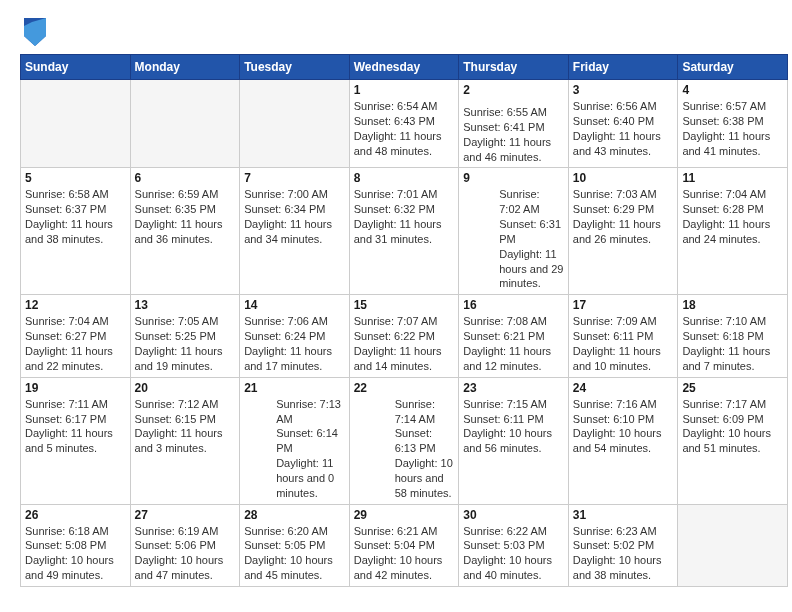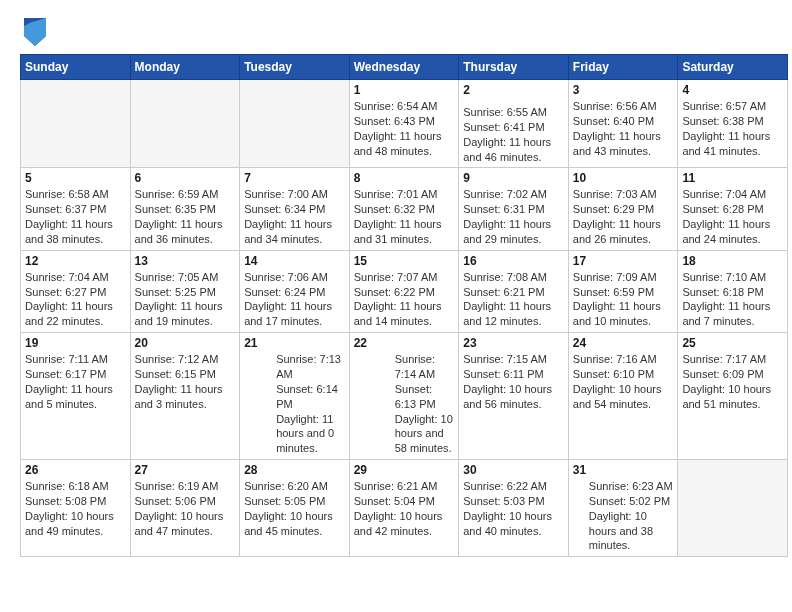--- a/index.html
+++ b/index.html
@@ -174,21 +174,21 @@
 Daylight: 11 hours and 34 minutes.</div>
           </td>
           <td>
             <div class="day-num">8</div>
             <div class="day-info" style="white-space: pre-line;">Sunrise: 7:01 AM
 Sunset: 6:32 PM
 Daylight: 11 hours and 31 minutes.</div>
           </td>
           <td>
             <div class="day-num">9</div>
-            <div class="day-info" style="white-space: pre-line;">Sunrise: 7:02 AM
+            <div class="day-info" style="white-space: pre-line; margin-left: 36px;">Sunrise: 7:02 AM
 Sunset: 6:31 PM
 Daylight: 11 hours and 29 minutes.</div>
           </td>
           <td>
             <div class="day-num">10</div>
             <div class="day-info" style="white-space: pre-line;">Sunrise: 7:03 AM
 Sunset: 6:29 PM
 Daylight: 11 hours and 26 minutes.</div>
           </td>
           <td>
@@ -225,21 +225,21 @@
           </td>
           <td>
             <div class="day-num">16</div>
             <div class="day-info" style="white-space: pre-line;">Sunrise: 7:08 AM
 Sunset: 6:21 PM
 Daylight: 11 hours and 12 minutes.</div>
           </td>
           <td>
             <div class="day-num">17</div>
             <div class="day-info" style="white-space: pre-line;">Sunrise: 7:09 AM
-Sunset: 6:59 PM
+Sunset: 6:11 PM
 Daylight: 11 hours and 10 minutes.</div>
           </td>
           <td>
             <div class="day-num">18</div>
             <div class="day-info" style="white-space: pre-line;">Sunrise: 7:10 AM
 Sunset: 6:18 PM
 Daylight: 11 hours and 7 minutes.</div>
           </td>
         </tr>
         <tr class="week-row">
@@ -312,21 +312,21 @@
 Daylight: 10 hours and 42 minutes.</div>
           </td>
           <td>
             <div class="day-num">30</div>
             <div class="day-info" style="white-space: pre-line;">Sunrise: 6:22 AM
 Sunset: 5:03 PM
 Daylight: 10 hours and 40 minutes.</div>
           </td>
           <td>
             <div class="day-num">31</div>
-            <div class="day-info" style="white-space: pre-line; margin-left: 16px;">Sunrise: 6:23 AM
+            <div class="day-info" style="white-space: pre-line;">Sunrise: 6:23 AM
 Sunset: 5:02 PM
 Daylight: 10 hours and 38 minutes.</div>
           </td>
           <td class="empty"></td>
         </tr>
       </tbody>
   </table>
 </div>
 
 </body></html>

